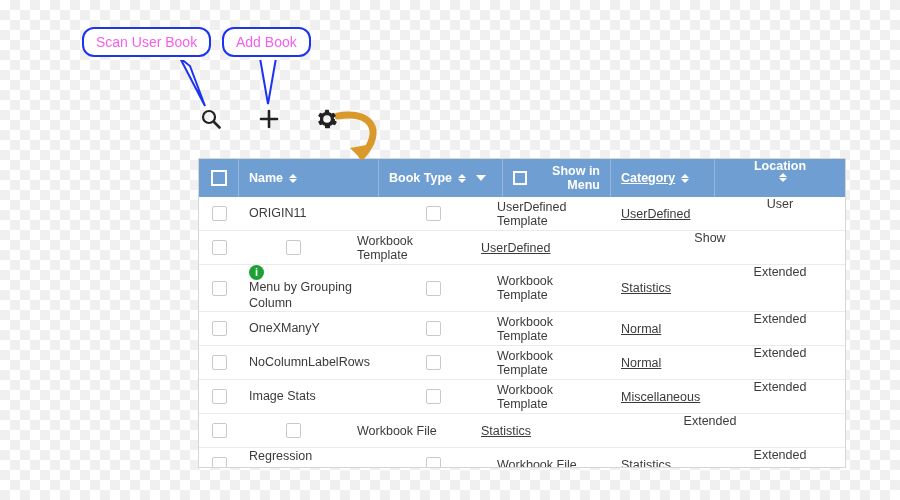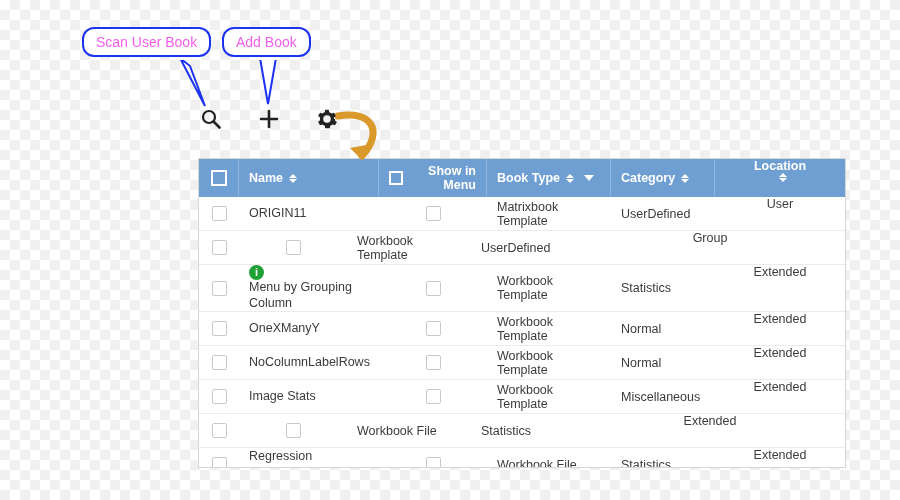--- a/index.html
+++ b/index.html
@@ -78,21 +78,21 @@
     padding: 0 10px;
     display: flex;
     align-items: center;
     border-right: 1px solid rgba(255,255,255,0.25);
   }
   .th:last-child, .td:last-child { border-right: none; flex-direction: column; }
   .col-chk   { width: 40px; flex: 0 0 40px; justify-content: center; }
   .col-name  { width: 140px; flex: 0 0 140px; }
   .col-show  { width: 108px; flex: 0 0 108px; justify-content: center; }
   .col-type  { width: 124px; flex: 0 0 124px; }
-  .col-cat   { width: 104px; flex: 0 0 104px; }
+  .col-cat   { width: 104px; flex: 0 0 104px; text-decoration: underline; }
   .col-loc   { flex: 1; }
   .sort-ico {
     margin-left: 6px;
     display: inline-flex; flex-direction: column; gap:1px;
   }
   .sort-ico span {
     width:0;height:0;border-left:4px solid transparent;border-right:4px solid transparent;
   }
   .sort-ico .up { border-bottom:4px solid #fff; }
   .sort-ico .dn { border-top:4px solid #fff; }
@@ -181,32 +181,32 @@
     <div class="th col-chk">
       <div class="hdr-checkbox"></div>
     </div>
     <div class="th col-name">
       <span>Name</span>
       <span class="sort-ico">
           <span class="up"></span>
           <span class="dn"></span>
         </span>
     </div>
-    <div class="th col-show">
-      <span class="hdr-mini-checkbox"></span>
-      <span>Show in Menu</span>
-    </div>
     <div class="th col-type">
       <span>Book Type</span>
       <span class="sort-ico">
           <span class="up"></span>
           <span class="dn"></span>
         </span>
       <span class="chev-down"></span>
     </div>
+    <div class="th col-show">
+      <span class="hdr-mini-checkbox"></span>
+      <span>Show in Menu</span>
+    </div>
     <div class="th col-cat">
       <span>Category</span>
       <span class="sort-ico">
           <span class="up"></span>
           <span class="dn"></span>
         </span>
     </div>
     <div class="th col-loc">
       <span>Location</span>
       <span class="sort-ico">
@@ -221,34 +221,34 @@
           <div class="row-checkbox"></div>
         </div>
         <div class="td col-name">
           <div class="name-cell">
             <span>ORIGIN11</span>
           </div>
         </div>
         <div class="td col-show">
           <div class="row-checkbox"></div>
         </div>
-        <div class="td col-type">Matrixbook Template</div>
+        <div class="td col-type">UserDefined Template</div>
         <div class="td col-cat">UserDefined</div>
         <div class="td col-loc">User</div>
       </div>
       <div class="row">
         <div class="td col-chk">
           <div class="row-checkbox"></div>
         </div>
         <div class="td col-show">
           <div class="row-checkbox"></div>
         </div>
         <div class="td col-type">Workbook Template</div>
         <div class="td col-cat">UserDefined</div>
-        <div class="td col-loc">Group</div>
+        <div class="td col-loc">Show</div>
       </div>
       <div class="row">
         <div class="td col-chk">
           <div class="row-checkbox"></div>
         </div>
         <div class="td col-name">
           <div class="name-cell">
             <span class="info-badge">i</span>
             <span>Menu by Grouping Column</span>
           </div>

